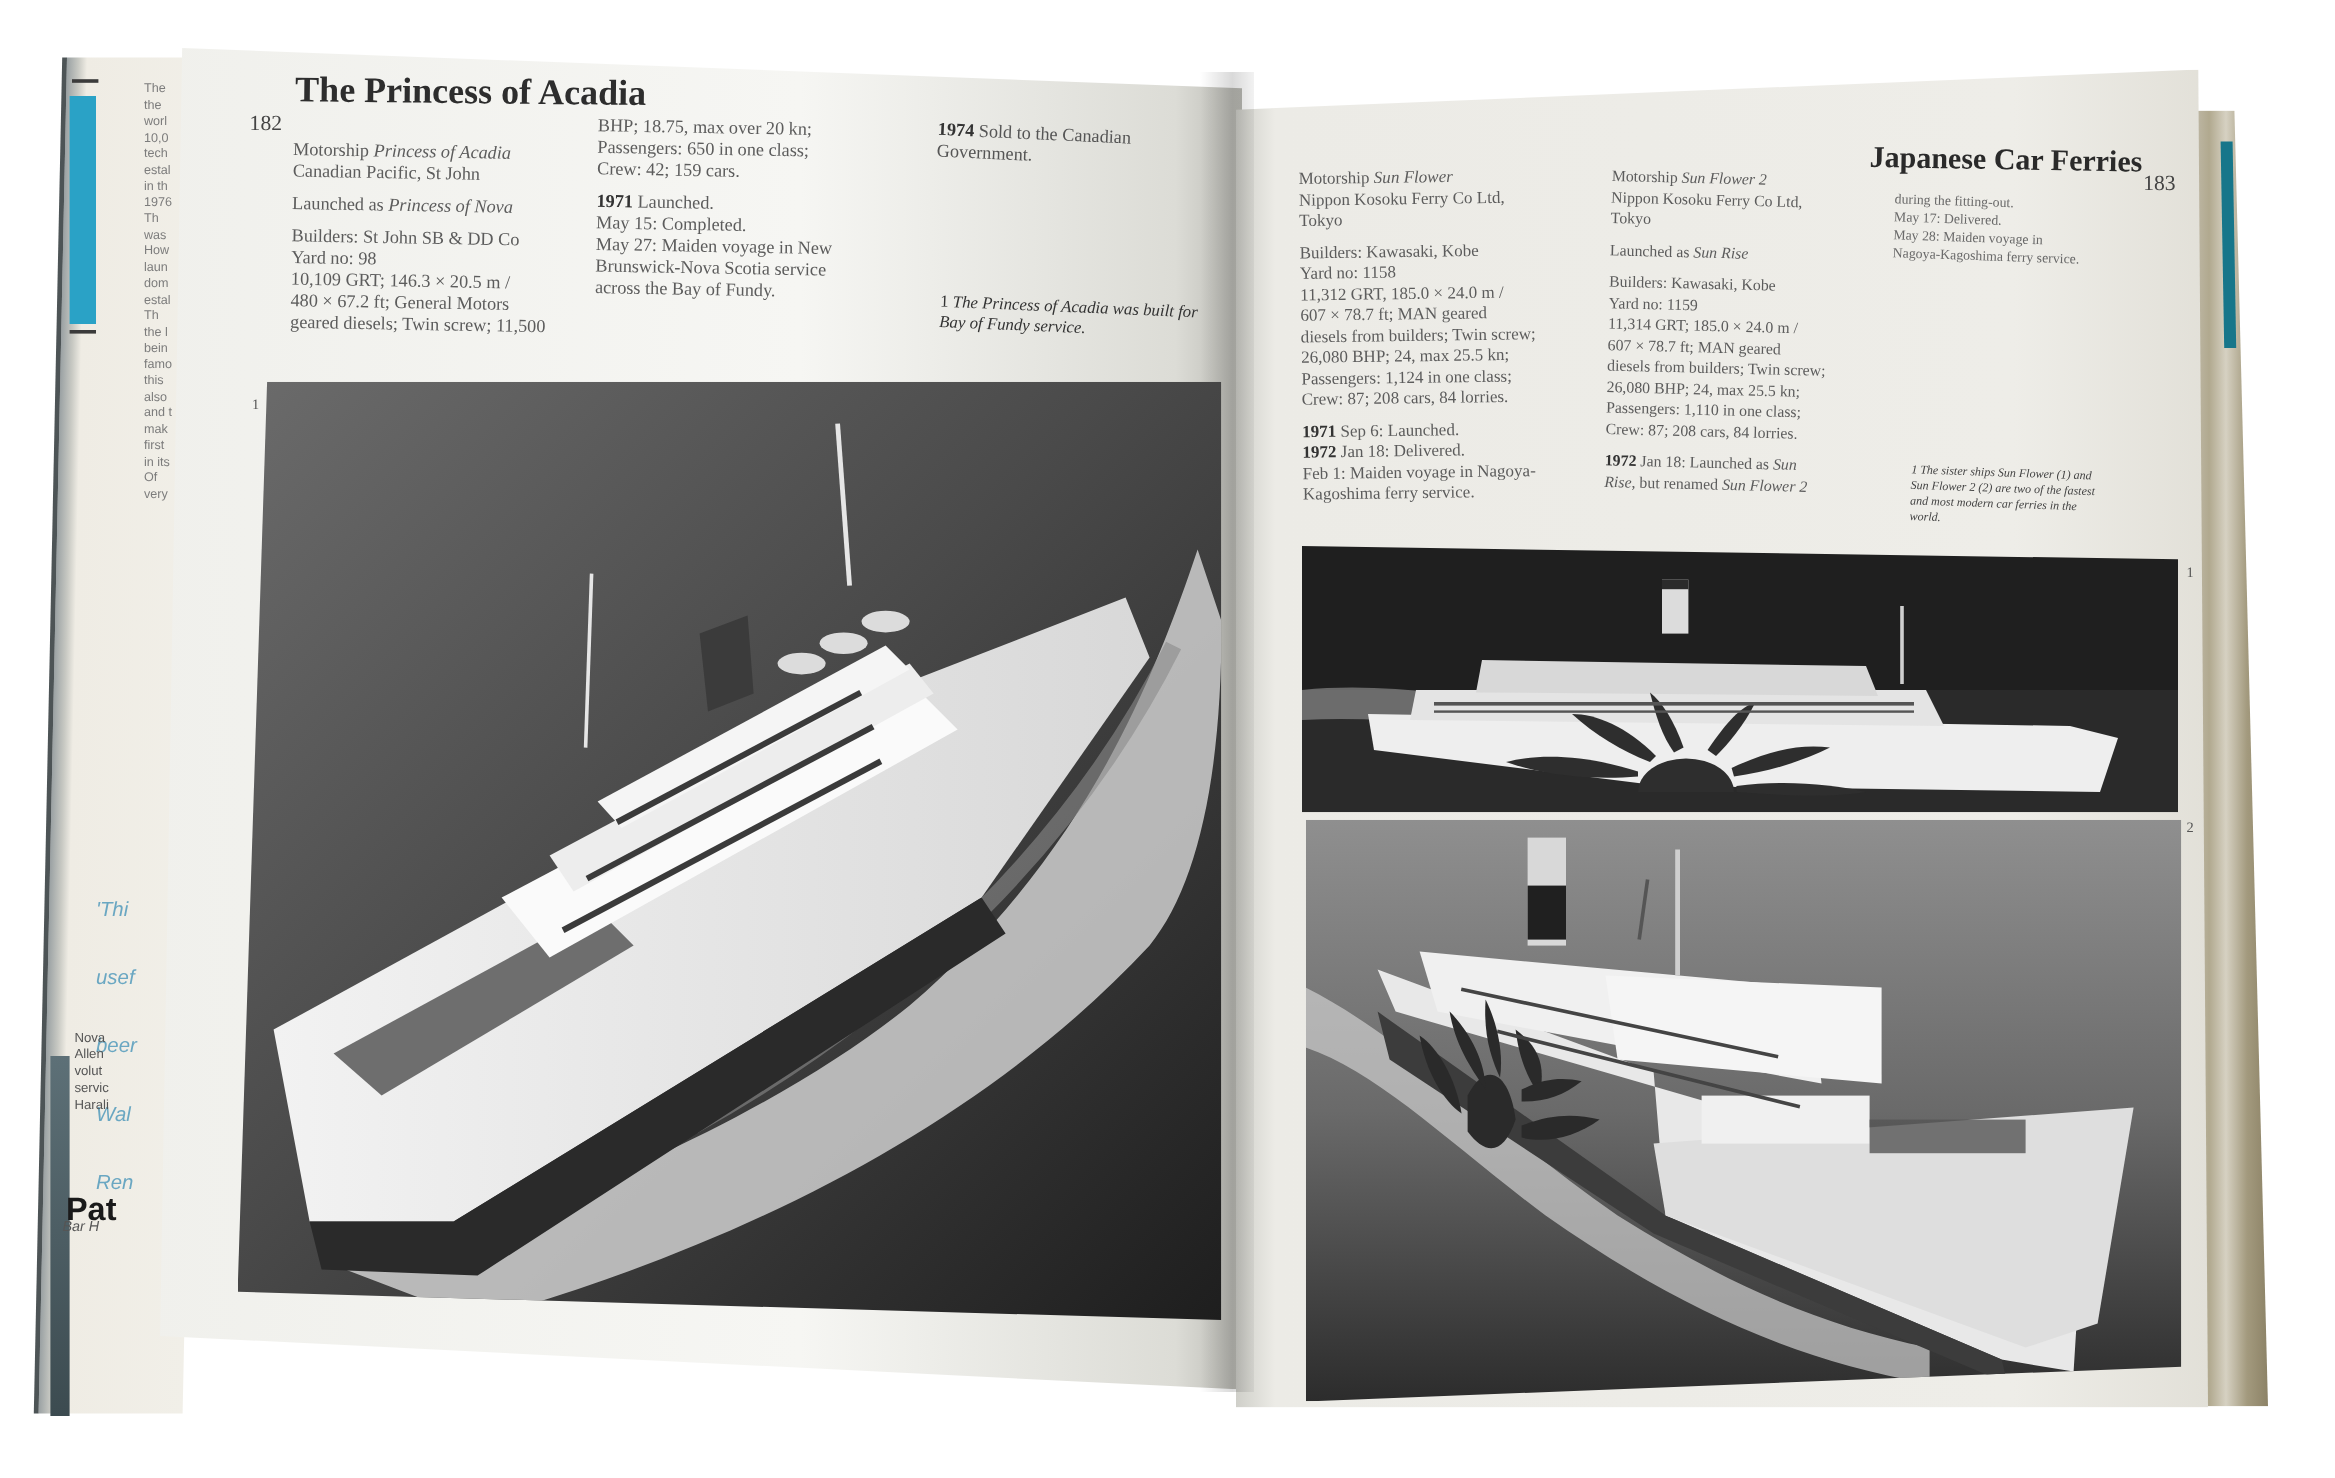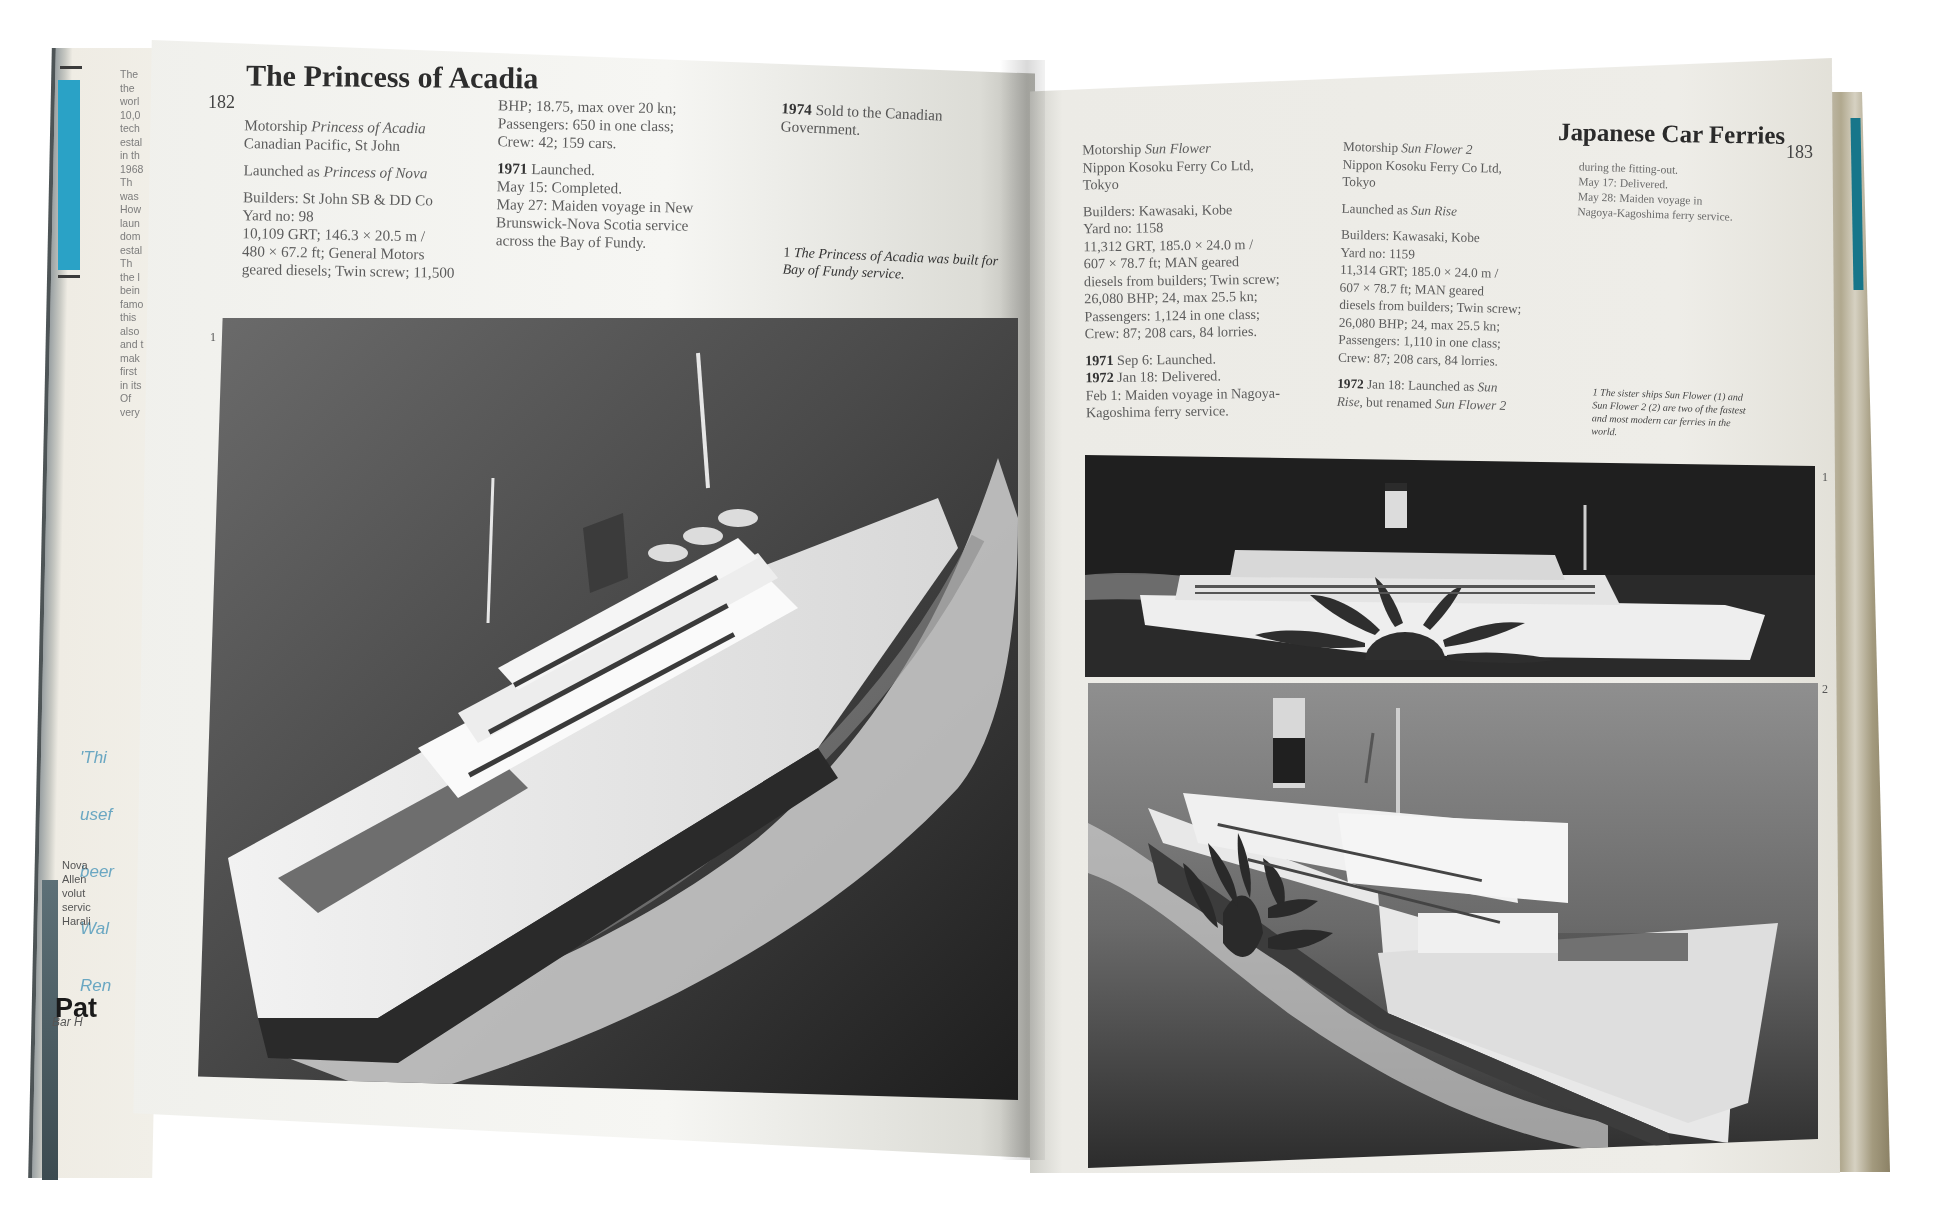--- a/index.html
+++ b/index.html
@@ -114,21 +114,21 @@
 <div class="abs jacket-tick2"></div>
 
 <div class="abs jacket-text" id="jacket-text">
     <div>The</div>
     <div>the</div>
     <div>worl</div>
     <div>10,0</div>
     <div>tech</div>
     <div>estal</div>
     <div>in th</div>
-    <div>1968</div>
+    <div>1976</div>
     <div>Th</div>
     <div>was</div>
     <div>How</div>
     <div>laun</div>
     <div>dom</div>
     <div>estal</div>
     <div>Th</div>
     <div>the l</div>
     <div>bein</div>
     <div>famo</div>

